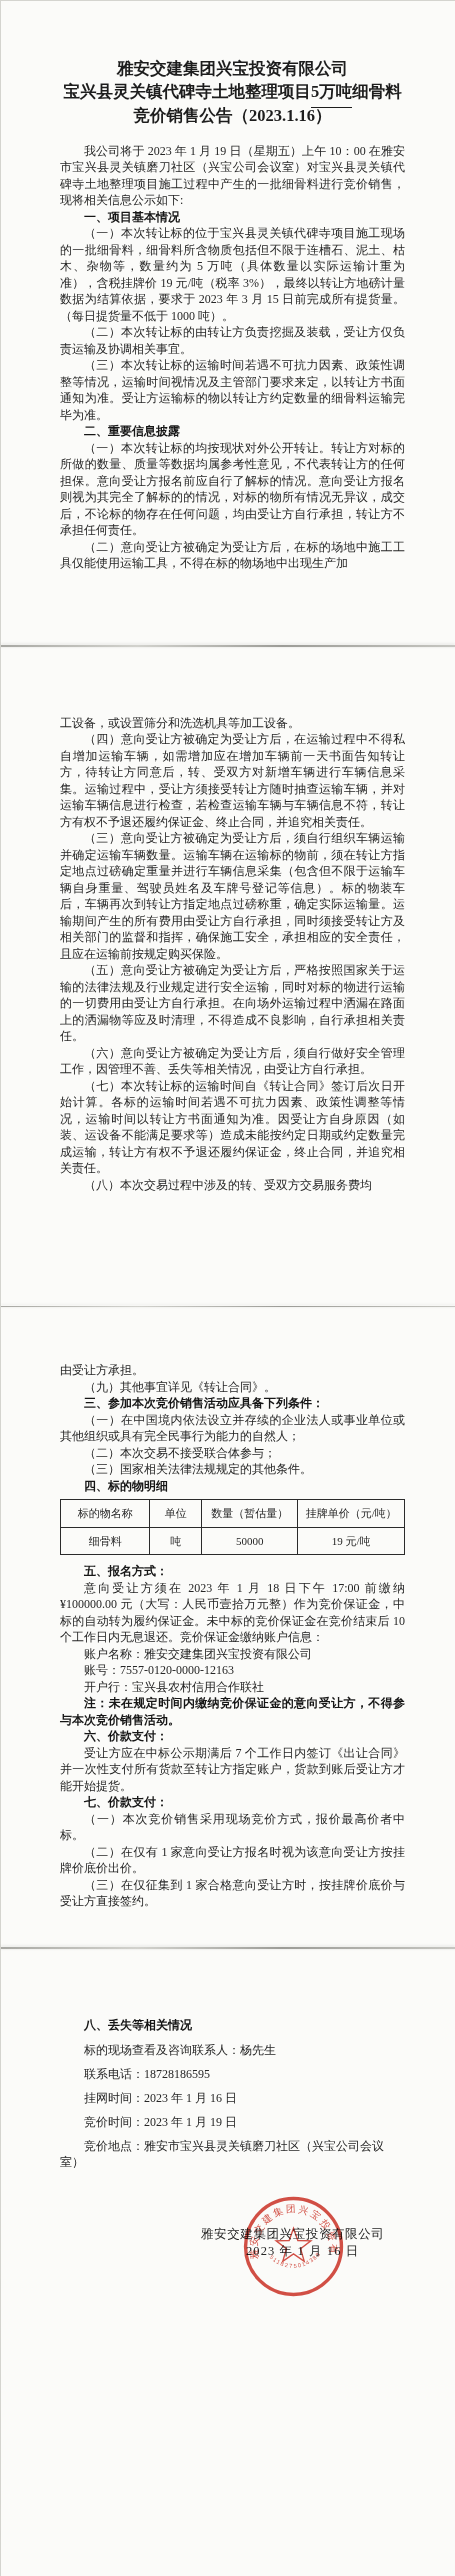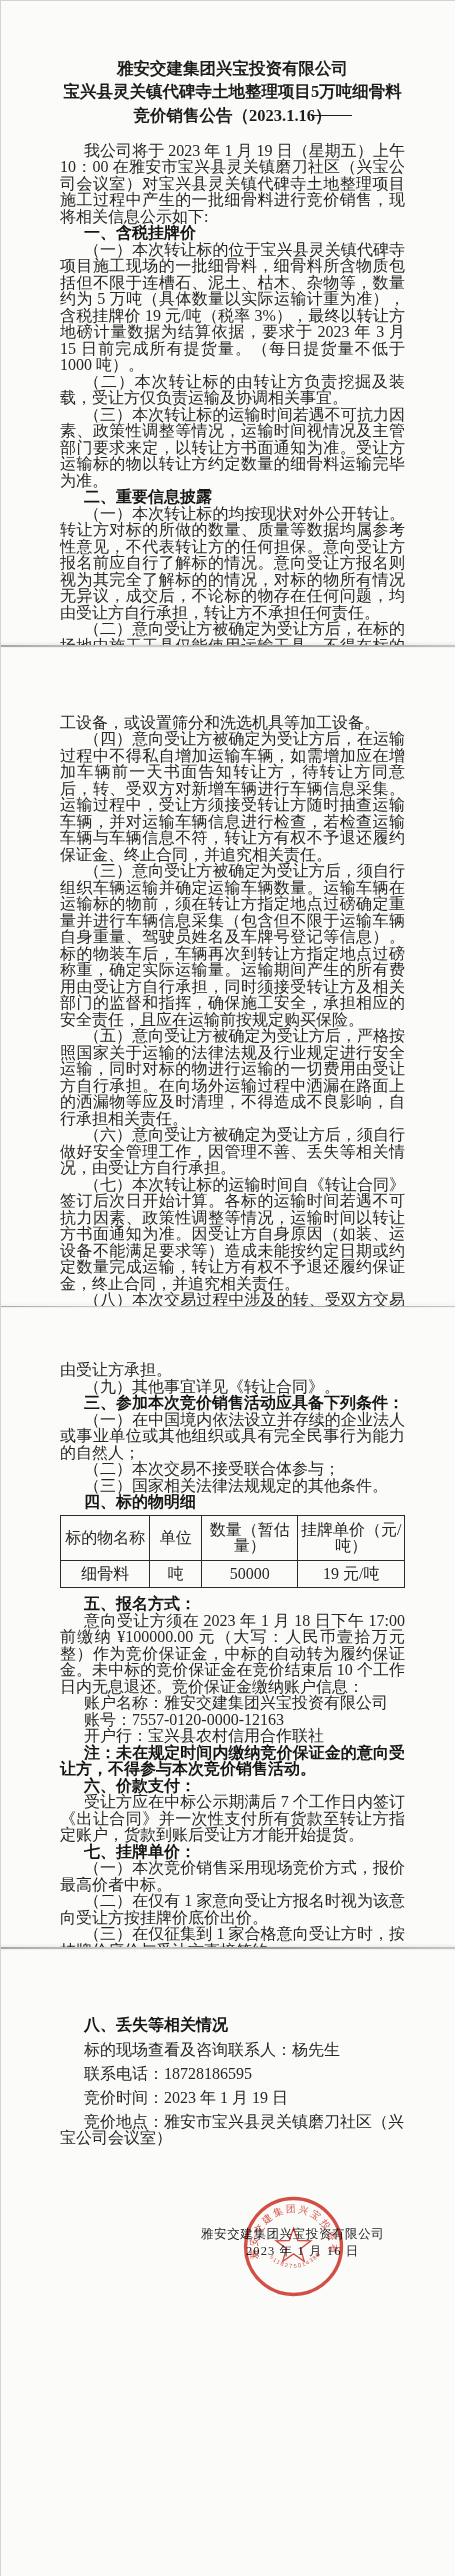--- a/index.html
+++ b/index.html
@@ -14,34 +14,34 @@
   .page3 { height:640px; }
   .page4 { height:629px; }
   .seam {
     height:1.7px; margin:0; 
     background:linear-gradient(90deg,#a8a8a3,#d2d2cd 30%,#9c9c97 62%,#c6c6c1);
     box-shadow:0 -1.7px 2.3px rgba(0,0,0,.07), 0 1.1px 1.7px rgba(0,0,0,.05);
   }
   
   .title-block { padding-top:56px; text-align:center; }
   .title-line { font-size:16.5px; font-weight:bold; line-height:23.4px; margin:0; color:#1d1d1d; }
-  .u-part { border-bottom:1.1px solid #1d1d1d; padding-bottom:14px; }
+  .u-part { border-bottom:1.1px solid #1d1d1d; padding-bottom:6px; }
   
   .body { margin-top:15.4px; }
-  .blk { margin:0; font-size:16px; line-height:16.5px; text-align:justify; text-indent:24px; }
+  .blk { margin:0; font-size:12px; line-height:16.5px; text-align:justify; text-indent:24px; }
   .s-h   { font-family:"Liberation Sans", sans-serif; font-weight:bold; color:#161616; }
   .s-pc  { text-indent:0;margin-top:26px; }
   .s-kv  { text-align:left; }
   .s-note{ font-family:"Liberation Sans", sans-serif; font-weight:bold; color:#161616; }
   .s-kv4 { text-align:left; margin-bottom:7.4px; }
   .page4 .s-h { margin-bottom:8.5px; }
   
   .goods-table {
     width:100%; border-collapse:collapse; margin:4.6px 0 5.7px 0;
-    font-size:16px;
+    font-size:11px;
   }
   .goods-table th, .goods-table td {
     border:1.1px solid #2b2b2b; text-align:center; padding:5.1px 1.1px;
     font-weight:normal; line-height:16.5px;
   }
   
   .sign-company { position:absolute; top:277px; left:200px; font-size:12.5px; letter-spacing:0.6px; white-space:nowrap; }
   .sign-date    { position:absolute; top:294px; left:245px; font-size:12.5px; letter-spacing:1.1px; white-space:nowrap; }
   .seal-wrap { position:absolute; top:245px; left:240px; width:105px; height:105px;
                opacity:.88; mix-blend-mode:multiply; pointer-events:none; }
@@ -52,21 +52,21 @@
 <div class="doc">
 
   <div class="page page1">
     <div class="title-block">
       <p class="title-line">雅安交建集团兴宝投资有限公司</p>
       <p class="title-line"><span>宝兴县灵关镇代碑寺土地整理项目</span><span class="u-part">5万吨</span><span>细骨料</span></p>
       <p class="title-line">竞价销售公告（2023.1.16）</p>
     </div>
     <div class="body">
         <p class="blk s-p">我公司将于 2023 年 1 月 19 日（星期五）上午 10：00 在雅安市宝兴县灵关镇磨刀社区（兴宝公司会议室）对宝兴县灵关镇代碑寺土地整理项目施工过程中产生的一批细骨料进行竞价销售，现将相关信息公示如下:</p>
-        <p class="blk s-h">一、含税挂牌价</p>
+        <p class="blk s-h">一、项目基本情况</p>
         <p class="blk s-p">（一）本次转让标的位于宝兴县灵关镇代碑寺项目施工现场的一批细骨料，细骨料所含物质包括但不限于连槽石、泥土、枯木、杂物等，数量约为 5 万吨（具体数量以实际运输计重为准），含税挂牌价 19 元/吨（税率 3%），最终以转让方地磅计量数据为结算依据，要求于 2023 年 3 月 15 日前完成所有提货量。（每日提货量不低于 1000 吨）。</p>
         <p class="blk s-p">（二）本次转让标的由转让方负责挖掘及装载，受让方仅负责运输及协调相关事宜。</p>
         <p class="blk s-p">（三）本次转让标的运输时间若遇不可抗力因素、政策性调整等情况，运输时间视情况及主管部门要求来定，以转让方书面通知为准。受让方运输标的物以转让方约定数量的细骨料运输完毕为准。</p>
         <p class="blk s-h">二、重要信息披露</p>
         <p class="blk s-p">（一）本次转让标的均按现状对外公开转让。转让方对标的所做的数量、质量等数据均属参考性意见，不代表转让方的任何担保。意向受让方报名前应自行了解标的情况。意向受让方报名则视为其完全了解标的的情况，对标的物所有情况无异议，成交后，不论标的物存在任何问题，均由受让方自行承担，转让方不承担任何责任。</p>
         <p class="blk s-p">（二）意向受让方被确定为受让方后，在标的场地中施工工具仅能使用运输工具，不得在标的物场地中出现生产加</p>
       </div>
   </div>
 
   <div class="seam"></div>
@@ -115,34 +115,35 @@
     </table>
     <div class="body" style="margin-top:8px;">
         <p class="blk s-h">五、报名方式：</p>
         <p class="blk s-p">意向受让方须在 2023 年 1 月 18 日下午 17:00 前缴纳 ¥100000.00 元（大写：人民币壹拾万元整）作为竞价保证金，中标的自动转为履约保证金。未中标的竞价保证金在竞价结束后 10 个工作日内无息退还。竞价保证金缴纳账户信息：</p>
         <p class="blk s-kv">账户名称：雅安交建集团兴宝投资有限公司</p>
         <p class="blk s-kv">账号：7557-0120-0000-12163</p>
         <p class="blk s-kv">开户行：宝兴县农村信用合作联社</p>
         <p class="blk s-note">注：未在规定时间内缴纳竞价保证金的意向受让方，不得参与本次竞价销售活动。</p>
         <p class="blk s-h">六、价款支付：</p>
         <p class="blk s-p">受让方应在中标公示期满后 7 个工作日内签订《出让合同》并一次性支付所有货款至转让方指定账户，货款到账后受让方才能开始提货。</p>
-        <p class="blk s-h">七、挂牌单价：</p>
+        <p class="blk s-h">七、价款支付：</p>
         <p class="blk s-p">（一）本次竞价销售采用现场竞价方式，报价最高价者中标。</p>
         <p class="blk s-p">（二）在仅有 1 家意向受让方报名时视为该意向受让方按挂牌价底价出价。</p>
         <p class="blk s-p">（三）在仅征集到 1 家合格意向受让方时，按挂牌价底价与受让方直接签约。</p>
       </div>
   </div>
 
   <div class="seam"></div>
 
   <div class="page page4">
     <div class="body" style="margin-top:68px;">
         <p class="blk s-h">八、丢失等相关情况</p>
         <p class="blk s-kv4">标的现场查看及咨询联系人：杨先生</p>
         <p class="blk s-kv4">联系电话：18728186595</p>
+        <p class="blk s-kv4">挂网时间：2023 年 1 月 16 日</p>
         <p class="blk s-kv4">竞价时间：2023 年 1 月 19 日</p>
         <p class="blk s-kv4">竞价地点：雅安市宝兴县灵关镇磨刀社区（兴宝公司会议室）</p>
       </div>
 
     <div class="sign-company">雅安交建集团兴宝投资有限公司</div>
     <div class="sign-date">2023 年 1 月 16 日</div>
 
     <div class="seal-wrap">
       <svg width="105" height="105" viewBox="0 0 184 184">
         <circle cx="92" cy="92" r="84" fill="none" stroke="#d0382c" stroke-width="6"></circle>

